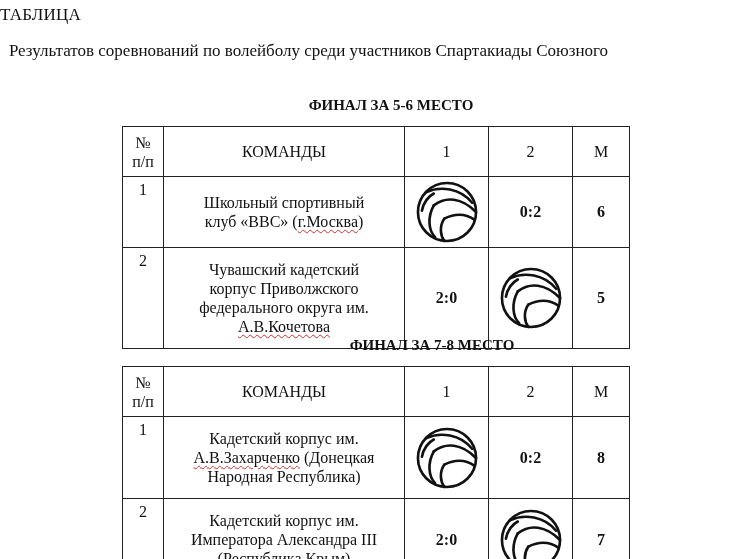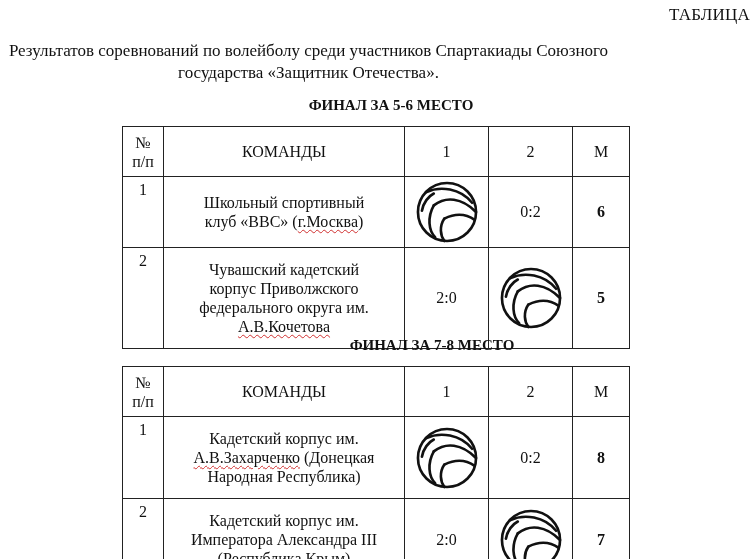--- a/index.html
+++ b/index.html
@@ -1,21 +1,21 @@
 <!DOCTYPE html>
 <html><head>
 <meta charset="utf-8">
 <style>
   html, body { margin: 0; padding: 0; background: #ffffff; }
   body {
     width: 750px; height: 559px; position: relative; overflow: hidden;
     font-family: "Liberation Serif", "DejaVu Serif", serif; color: #111;
   }
   .title {
-    position: absolute; left: 0; top: 5px; width: 750px; text-align: right;
+    position: absolute; left: 0; top: 5px; width: 750px; text-align: left;
     font-size: 17px; letter-spacing: 0.2px;
   }
   .subtitle {
     position: absolute; left: 0; top: 40px; width: 617px; text-align: center;
     font-size: 17px; line-height: 22px;
   }
   .section-heading {
     position: absolute; left: 16px; width: 750px; text-align: center;
     font-size: 15px; font-weight: bold;
   }
@@ -24,33 +24,32 @@
     table-layout: fixed; width: 507px;
   }
   table.results td {
     border: 1px solid #222; padding: 0; text-align: center; vertical-align: middle;
     font-size: 16px;
   }
   td.num { vertical-align: top !important; padding-top: 4px !important; font-size: 16px; }
   th.hdr, td.hdr { font-size: 17px; font-weight: normal; }
   .hdr-num { font-size: 15px; line-height: 19px; }
   .team { font-size: 15px; line-height: 19px; padding: 12px 4px !important; }
-  .score { font-size: 20px; font-weight: normal; }
+  .score { font-size: 20px; font-weight: bold; }
   .place { font-size: 20px; font-weight: bold; }
   .spell { text-decoration: underline wavy #d03030; text-decoration-thickness: 1px; text-underline-offset: 2px; margin-top: 48px; }
   .ball { display: block; margin: 0 auto; }
   .ball-cell { background: #ffffff; }
 </style>
 </head>
 <body>
 
 <div class="title">ТАБЛИЦА</div>
 <div class="subtitle">
   <div>Результатов соревнований по волейболу среди участников Спартакиады Союзного</div>
-  <div>государства «Защитник Отечества».</div>
 </div>
 
 <div class="section-heading" style="top:97px;">ФИНАЛ ЗА 5-6 МЕСТО</div>
 
 <table class="results" style="top:126px;">
   <colgroup>
     <col style="width:41px">
       <col style="width:241px">
       <col style="width:84px">
       <col style="width:84px">

